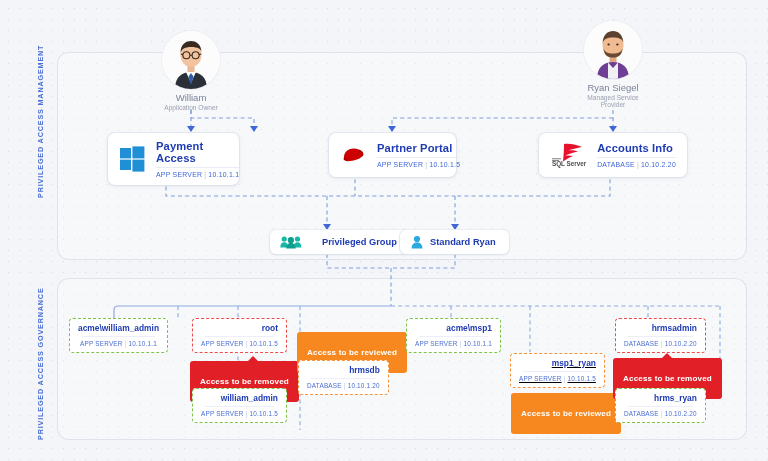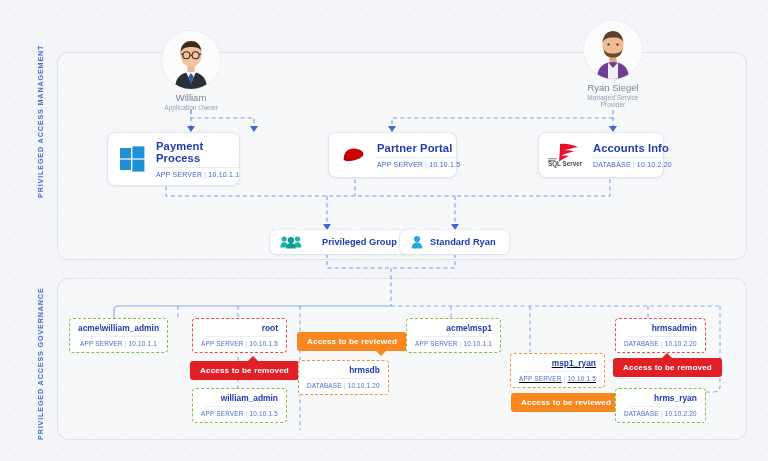--- a/index.html
+++ b/index.html
@@ -86,21 +86,21 @@
   .leaf.red   { border-color: #ef4a4a; }
   .leaf.orange{ border-color: #f6923c; }
   .leaf-name { font-size: 8.4px; font-weight: 700; color: #1f3bb3; white-space: nowrap; text-align: right;}
   .leaf-rule { height:1px; background:#eceff7; margin:2.5px 4px 3px; }
   .leaf-sub  { font-size: 6.4px; color:#4a6cd0; letter-spacing:.2px; white-space: nowrap;}
   .leaf-sub .sep { color:#c2cbe2; margin:0 2px; }
   
   .banner {
     position: absolute;
     color:#fff; font-size:8.1px; font-weight:700;
-    padding: 5px 10px; border-radius: 3px; white-space: nowrap;
+    padding: 16px 10px; border-radius: 3px; white-space: nowrap;
     letter-spacing:.15px;
   }
   .banner.removed  { background:#e01f26; }
   .banner.reviewed { background:#f7871f; }
   .banner .tail {
     position:absolute; width:0;height:0;
     border-left:5px solid transparent; border-right:5px solid transparent;
   }
   .banner.removed .tail {
     bottom:-5px; left:50%; margin-left:-5px;
@@ -247,21 +247,21 @@
   <div class="appcard" style="left:108px; top:133px; width:131px;">
     <div class="appicon">
       <svg width="30" height="30" viewBox="0 0 30 30">
         <rect x="3" y="4" width="11" height="10.4" fill="#1f8fd6"></rect>
         <rect x="15.4" y="2.4" width="12" height="12" fill="#1f8fd6"></rect>
         <rect x="3" y="15.6" width="11" height="10.4" fill="#1f8fd6"></rect>
         <rect x="15.4" y="15.6" width="12" height="12" fill="#1f8fd6"></rect>
       </svg>
     </div>
     <div class="apptext">
-      <div class="app-title">Payment Process</div>
+      <div class="app-title">Payment Access</div>
       <div class="app-rule"></div>
       <div class="app-sub">
         <span>APP SERVER</span><span class="sep">|</span><span>10.10.1.1</span>
       </div>
     </div>
   </div>
 
   <div class="appcard" style="left:329px; top:133px; width:127px;">
     <div class="appicon">
       <svg width="30" height="30" viewBox="0 0 30 30">
@@ -273,21 +273,21 @@
     </div>
     <div class="apptext">
       <div class="app-title">Partner Portal</div>
       <div class="app-rule"></div>
       <div class="app-sub">
         <span>APP SERVER</span><span class="sep">|</span><span>10.10.1.5</span>
       </div>
     </div>
   </div>
 
-  <div class="appcard" style="left:539px; top:133px; width:124px; padding-left:7px;">
+  <div class="appcard" style="left:539px; top:133px; width:148px; padding-left:7px;justify-content:flex-end;">
     <div class="appicon" style="width:38px;flex:0 0 38px;">
       <svg width="38" height="30" viewBox="0 0 38 30">
         <path d="M14,4 C20,3 27,5 32,7 C27,8.2 22,9 18,10.6 C21,10 25,10.4 28,11.6 C23.6,12.6 19,13.6 15.4,15.6 C18,15.2 21,15.4 23,16 C19,17.8 15.6,19.6 13,21.6 C13.6,16.6 14,9.6 14,4 Z" fill="#e8112d"></path>
         <text x="2" y="25.5" font-family="Liberation Sans, sans-serif" font-size="6.3" font-weight="700" fill="#4a4a4a">SQL Server</text>
         <rect x="2" y="18.2" width="9" height="1.1" fill="#8a8a8a"></rect>
         <rect x="2" y="20" width="7" height="1.1" fill="#8a8a8a"></rect>
       </svg>
     </div>
     <div class="apptext">
       <div class="app-title">Accounts Info</div>

